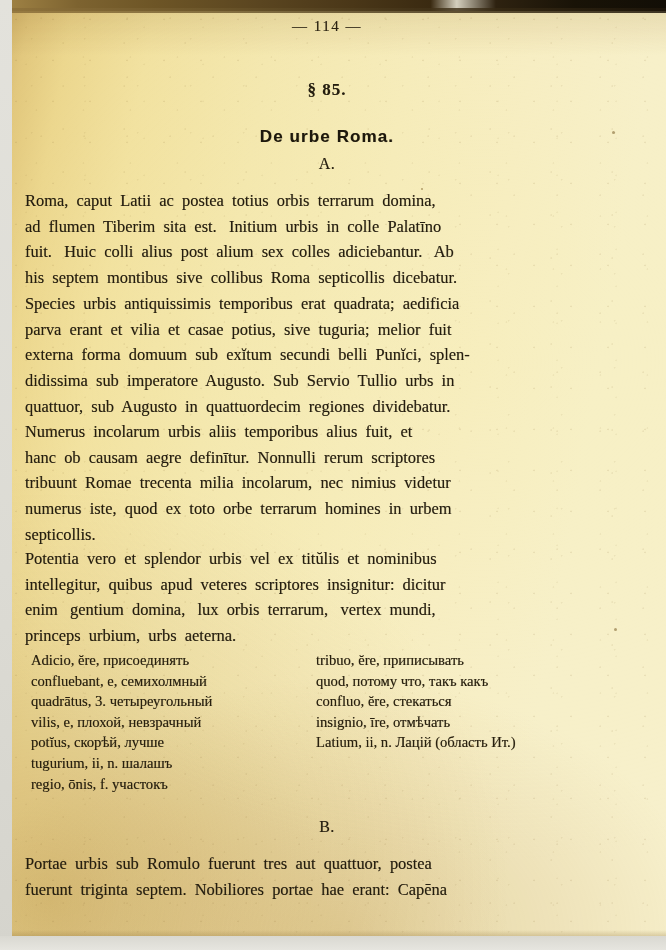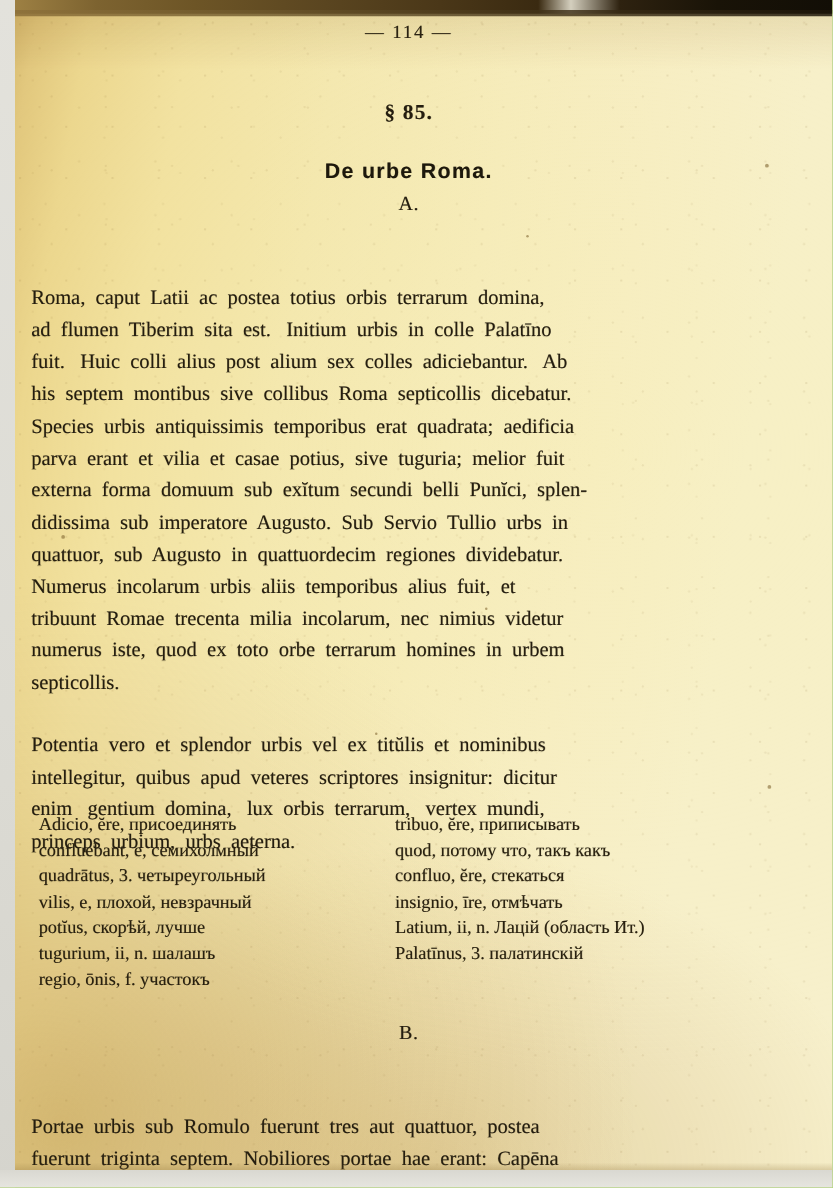--- a/index.html
+++ b/index.html
@@ -157,21 +157,21 @@
     width: 654px;
     text-align: center;
     font-size: 16px;
     letter-spacing: 0.5px;
     color: #241d0f;
   }
   .part-a { top: 155px; }
   .part-b { top: 818px; }
 
   
-  .lines { position: absolute; left: 25px; width: 610px; margin-top: 37px; }
+  .lines { position: absolute; left: 25px; width: 610px; }
   .lines .ln {
     display: block;
     font-size: 16.4px;
     line-height: 25.7px;
     white-space: pre;
     color: #241d0f;
   }
 
   #p1 { top: 188px; }
   #p2 { top: 419px; }
@@ -271,20 +271,21 @@
       <span class="ln">his  septem  montibus  sive  collibus  Roma  septicollis  dicebatur.</span>
       <span class="ln">Species  urbis  antiquissimis  temporibus  erat  quadrata;  aedificia</span>
       <span class="ln">parva  erant  et  vilia  et  casae  potius,  sive  tuguria;  melior  fuit</span>
       <span class="ln">externa  forma  domuum  sub  exĭtum  secundi  belli  Punĭci,  splen-</span>
       <span class="ln">didissima  sub  imperatore  Augusto.  Sub  Servio  Tullio  urbs  in</span>
       <span class="ln">quattuor,  sub  Augusto  in  quattuordecim  regiones  dividebatur.</span>
     </div>
 
     <div class="lines" id="p2">
       <span class="ln">Numerus  incolarum  urbis  aliis  temporibus  alius  fuit,  et</span>
+      <span class="ln">hanc  ob  causam  aegre  definītur.  Nonnulli  rerum  scriptores</span>
       <span class="ln">tribuunt  Romae  trecenta  milia  incolarum,  nec  nimius  videtur</span>
       <span class="ln">numerus  iste,  quod  ex  toto  orbe  terrarum  homines  in  urbem</span>
       <span class="ln">septicollis.</span>
     </div>
 
     <div class="lines" id="p3">
       <span class="ln">Potentia  vero  et  splendor  urbis  vel  ex  titŭlis  et  nominibus</span>
       <span class="ln">intellegitur,  quibus  apud  veteres  scriptores  insignitur:  dicitur</span>
       <span class="ln">enim   gentium  domina,   lux  orbis  terrarum,   vertex  mundi,</span>
       <span class="ln">princeps  urbium,  urbs  aeterna.</span>
@@ -299,21 +300,20 @@
         <div class="gloss-row">potĭus, скорѣй, лучше</div>
         <div class="gloss-row">tugurium, ii, n. шалашъ</div>
         <div class="gloss-row">regio, ōnis, f. участокъ</div>
       </div>
       <div class="gloss-col right">
         <div class="gloss-row">tribuo, ĕre, приписывать</div>
         <div class="gloss-row">quod, потому что, такъ какъ</div>
         <div class="gloss-row">confluo, ĕre, стекаться</div>
         <div class="gloss-row">insignio, īre, отмѣчать</div>
         <div class="gloss-row">Latium, ii, n. Лацiй (область Ит.)</div>
-        <div class="gloss-row">Palatīnus, 3. палатинскiй</div>
       </div>
     </div>
 
     <div class="part-letter part-b">B.</div>
 
     <div class="lines" id="p4">
       <span class="ln">Portae  urbis  sub  Romulo  fuerunt  tres  aut  quattuor,  postea</span>
       <span class="ln">fuerunt  triginta  septem.  Nobiliores  portae  hae  erant:  Capēna</span>
     </div>
 

